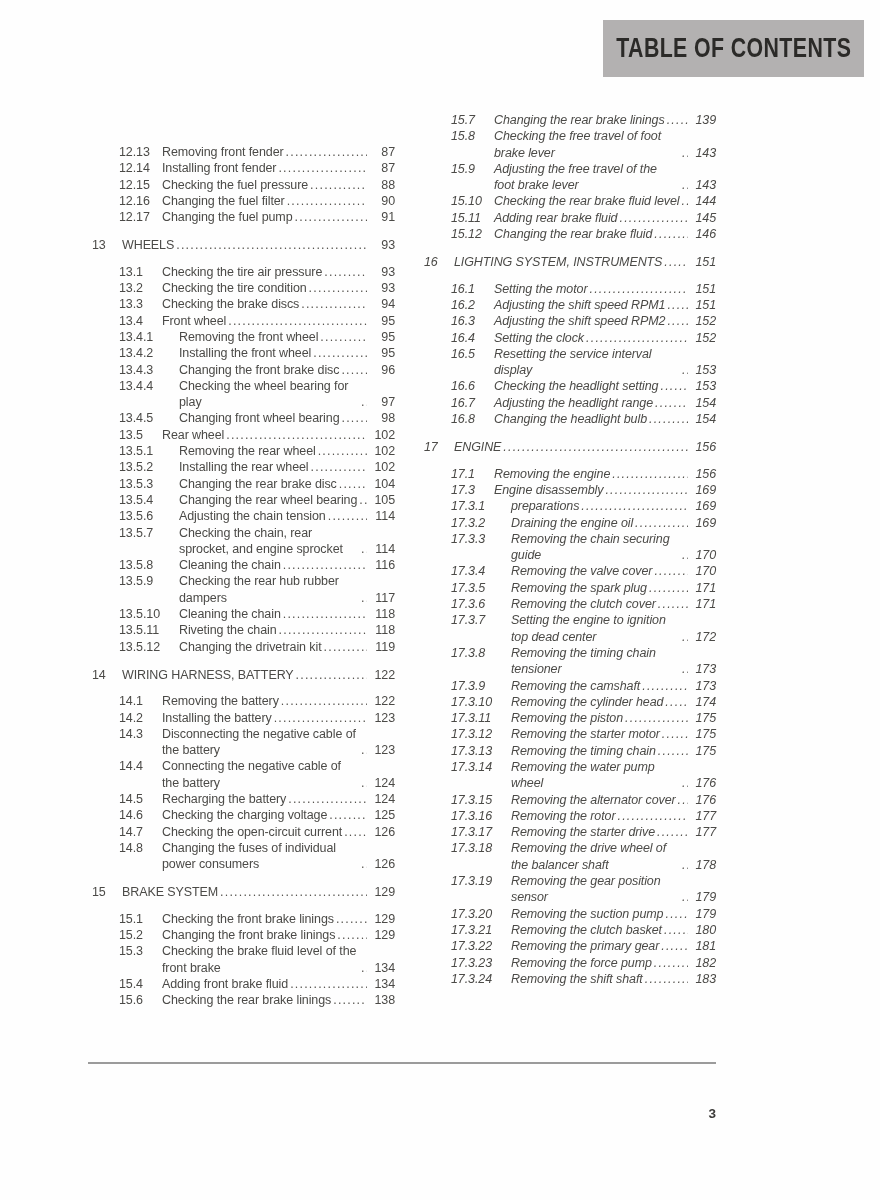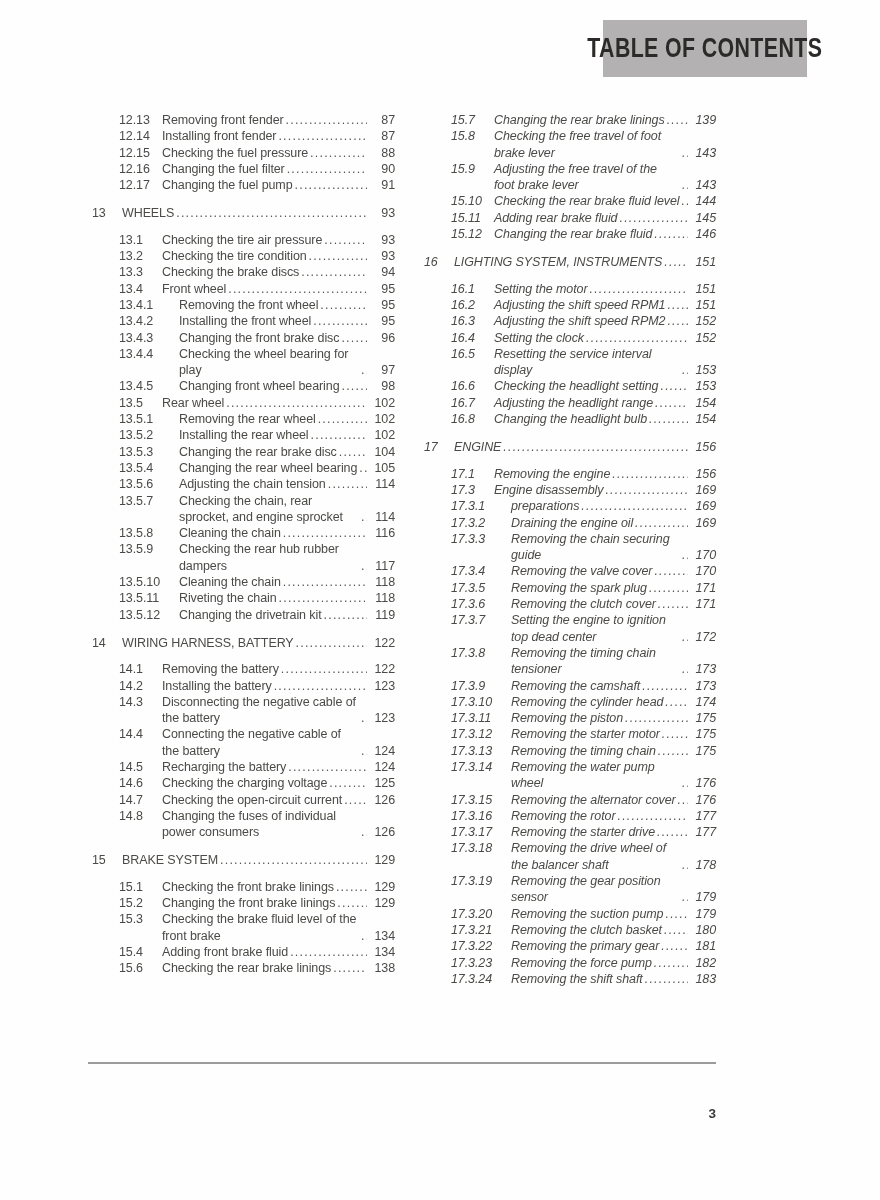--- a/index.html
+++ b/index.html
@@ -10,21 +10,21 @@
     color: var(--body-text, #4b4a47);
     position: relative;
     overflow: hidden;
   }
   .page { position: absolute; inset: 0; }
 
   
   .header-box {
     position: absolute;
     left: 603px; top: 20px;
-    width: 204px; height: 57px;
+    width: 261px; height: 57px;
     background: var(--header-bg, #b3b1b1);
     display: flex; align-items: center; justify-content: center;
   }
   .header-box .title {
     font-size: 27px;
     font-weight: 700;
     letter-spacing: 0.5px;
     color: var(--header-text, #2b2a28);
     transform: scaleX(0.79);
     white-space: nowrap;
@@ -34,21 +34,21 @@
   .toc {
     position: absolute;
     left: 88px; top: 112px;
     width: 628px;
     display: flex;
     font-size: 12.5px;
     line-height: 16.3px;
     letter-spacing: -0.1px;
   }
   .col { flex: none; }
-  .col-left  { width: 307px; margin-right: 25px; }
+  .col-left  { width: 307px; margin-right: 25px; margin-top: 32px; }
   .col-right { width: 296px; font-style: italic; }
 
   .entry { display: flex; align-items: flex-start; }
   .entry .num { flex: none; }
   .entry .body {
     flex: 1 1 auto;
     min-width: 0;
     display: flex;
     align-items: flex-end;
   }

